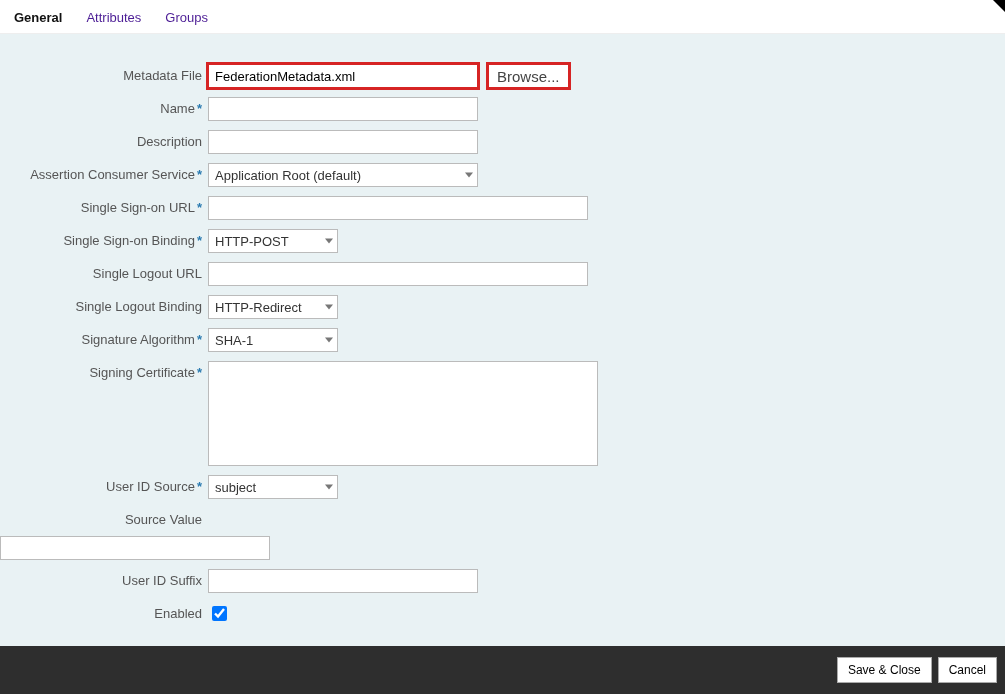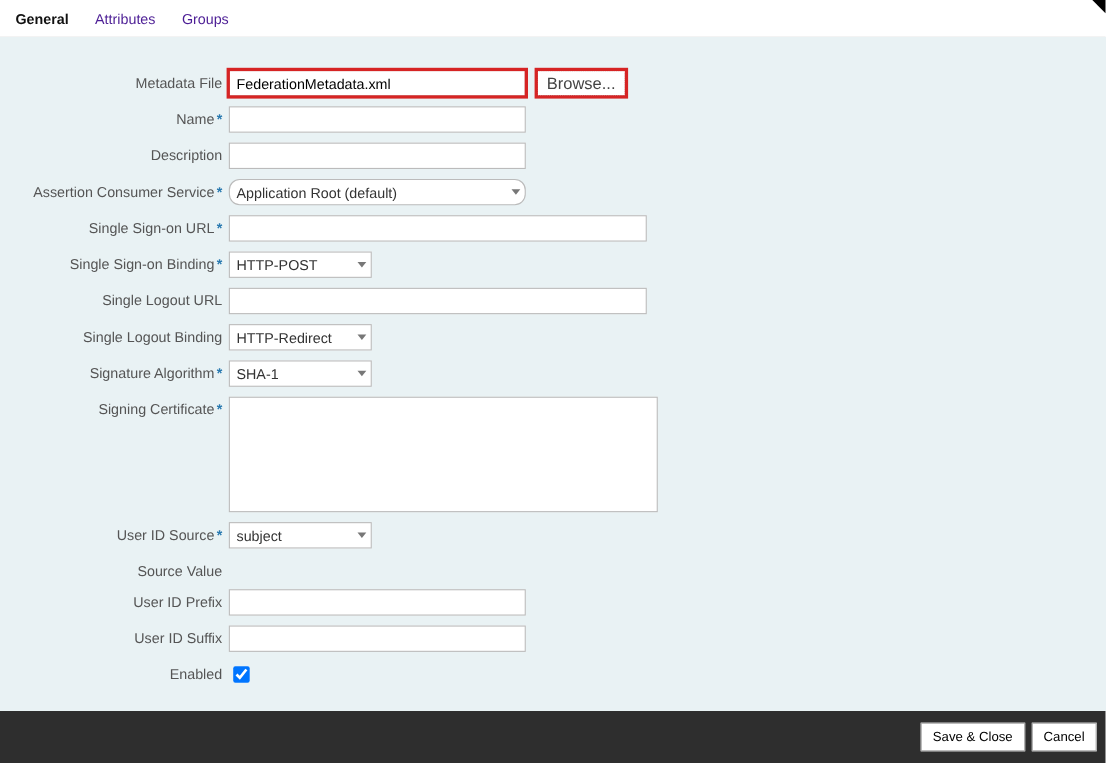--- a/index.html
+++ b/index.html
@@ -73,21 +73,21 @@
   .sel .chev {
     position: absolute;
     right: 4px;
     top: 50%;
     transform: translateY(-50%);
     width: 0; height: 0;
     border-left: 4px solid transparent;
     border-right: 4px solid transparent;
     border-top: 5px solid #777;
   }
-  .sel-270 { width: 270px; border-radius: 10px; }
+  .sel-270 { width: 270px; }
   .sel-130 { width: 130px; }
   textarea.ta {
     border: 1px solid #bbb;
     background: #fff;
     padding: 4px 6px;
     font-size: 13px;
     font-family: inherit;
     resize: none;
   }
   .ta-390 { width: 390px; height: 105px; }
@@ -239,21 +239,20 @@
         </div>
       </div>
     </div>
 
     <div class="form-row">
       <div class="label-col"><span>Source Value</span></div>
       <div class="field-col"></div>
     </div>
 
     <div class="form-row">
-      <div class="label-col"><span>User ID Prefix</span></div>
       <div class="field-col">
         <input type="text" class="txt txt-270" value="" style="">
       </div>
     </div>
 
     <div class="form-row">
       <div class="label-col"><span>User ID Suffix</span></div>
       <div class="field-col">
         <input type="text" class="txt txt-270" value="" style="">
       </div>

